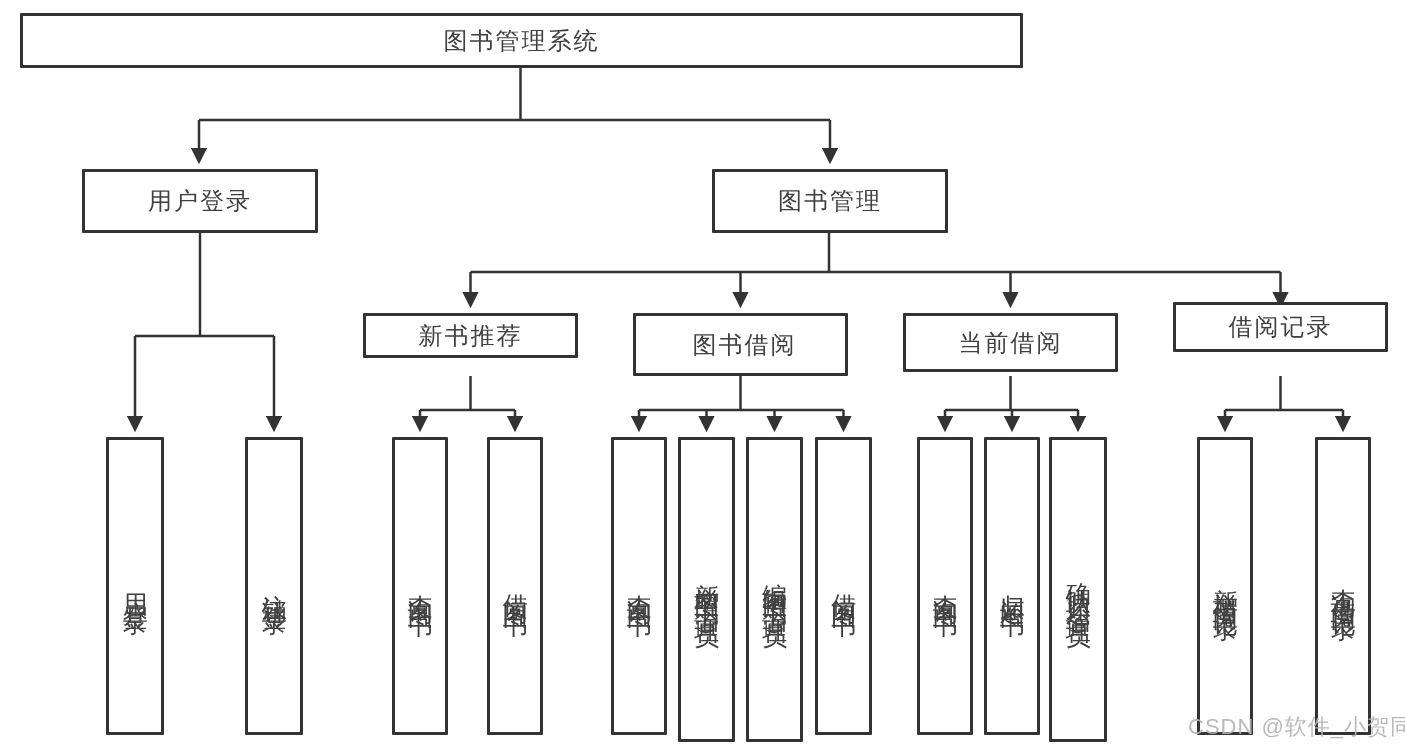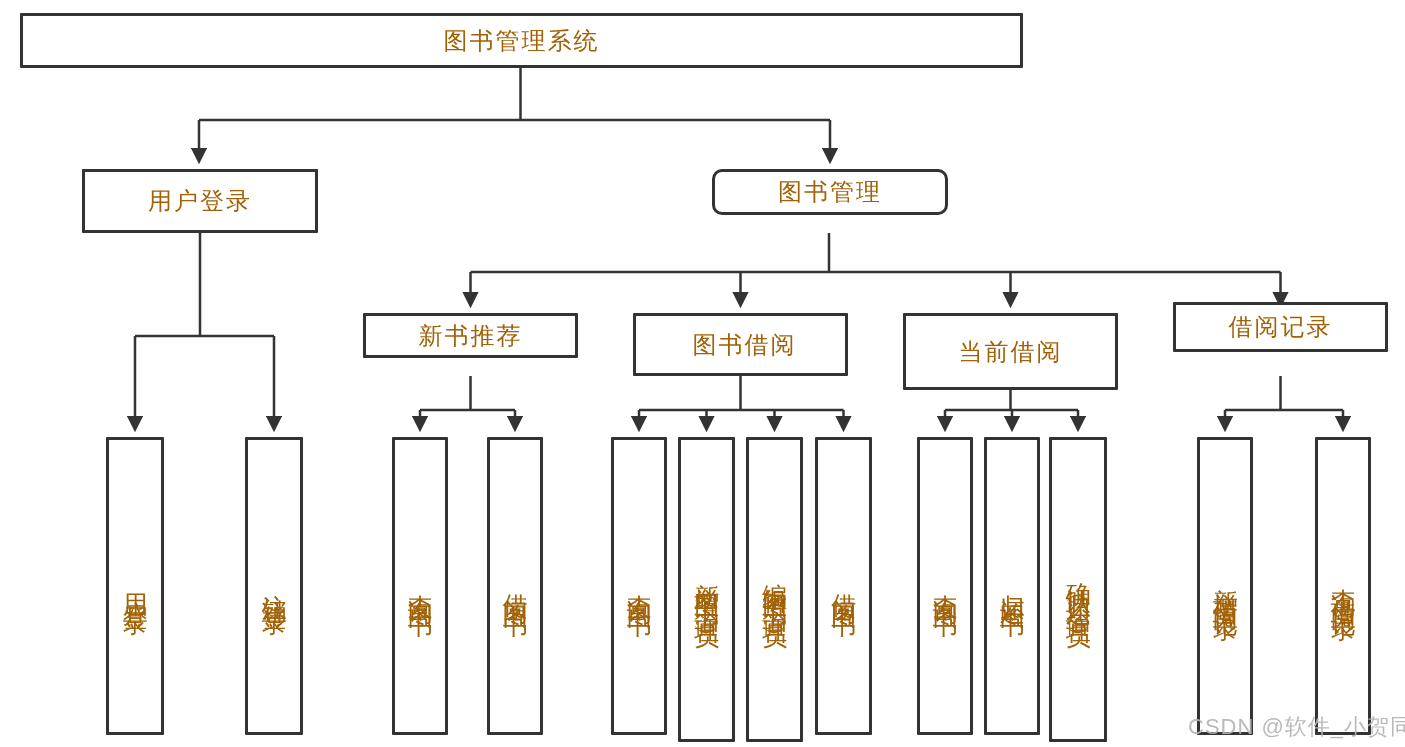--- a/index.html
+++ b/index.html
@@ -23,43 +23,43 @@
   }
   .box {
     position: absolute;
     box-sizing: border-box;
     background: #ffffff;
     border: 3px solid #333333;
     border-radius: 1px;
     display: flex;
     align-items: center;
     justify-content: center;
-    color: #a16207;
+    color: #404040;
     z-index: 2;
   }
   .hbox span {
     font-size: 24px;
     letter-spacing: 2px;
     white-space: nowrap;
   }
   .vbox span {
     writing-mode: vertical-rl;
     text-orientation: mixed;
     font-size: 25px;
     line-height: 1.1;
     letter-spacing: 6px;
     white-space: nowrap;
   }
   
   .pos-root        { left: 20px;   top: 13px;  width: 1003px; height: 55px; }
   .pos-l2-user     { left: 82px;   top: 169px; width: 236px;  height: 64px; }
-  .pos-l2-book     { left: 712px;  top: 169px; width: 236px;  height: 46px; border-radius: 10px; }
+  .pos-l2-book     { left: 712px;  top: 169px; width: 236px;  height: 64px; }
   .pos-l3-rec      { left: 363px;  top: 313px; width: 215px;  height: 45px; }
   .pos-l3-bor      { left: 633px;  top: 313px; width: 215px;  height: 63px; padding-left: 8px; }
-  .pos-l3-cur      { left: 903px;  top: 313px; width: 215px;  height: 77px; }
+  .pos-l3-cur      { left: 903px;  top: 313px; width: 215px;  height: 59px; }
   .pos-l3-log      { left: 1173px; top: 302px; width: 215px;  height: 50px; }
   .pos-leaf-login   { left: 106px;  top: 437px; width: 58px; height: 298px; }
   .pos-leaf-logout  { left: 245px;  top: 437px; width: 58px; height: 298px; }
   .pos-leaf-rec-q   { left: 392px;  top: 437px; width: 56px; height: 298px; }
   .pos-leaf-rec-b   { left: 487px;  top: 437px; width: 56px; height: 298px; }
   .pos-leaf-bor-q   { left: 611px;  top: 437px; width: 56px; height: 298px; }
   .pos-leaf-bor-add { left: 678px;  top: 437px; width: 57px; height: 305px; }
   .pos-leaf-bor-edit{ left: 746px;  top: 437px; width: 57px; height: 305px; }
   .pos-leaf-bor-b   { left: 815px;  top: 437px; width: 57px; height: 298px; }
   .pos-leaf-cur-q   { left: 917px;  top: 437px; width: 56px; height: 298px; }

